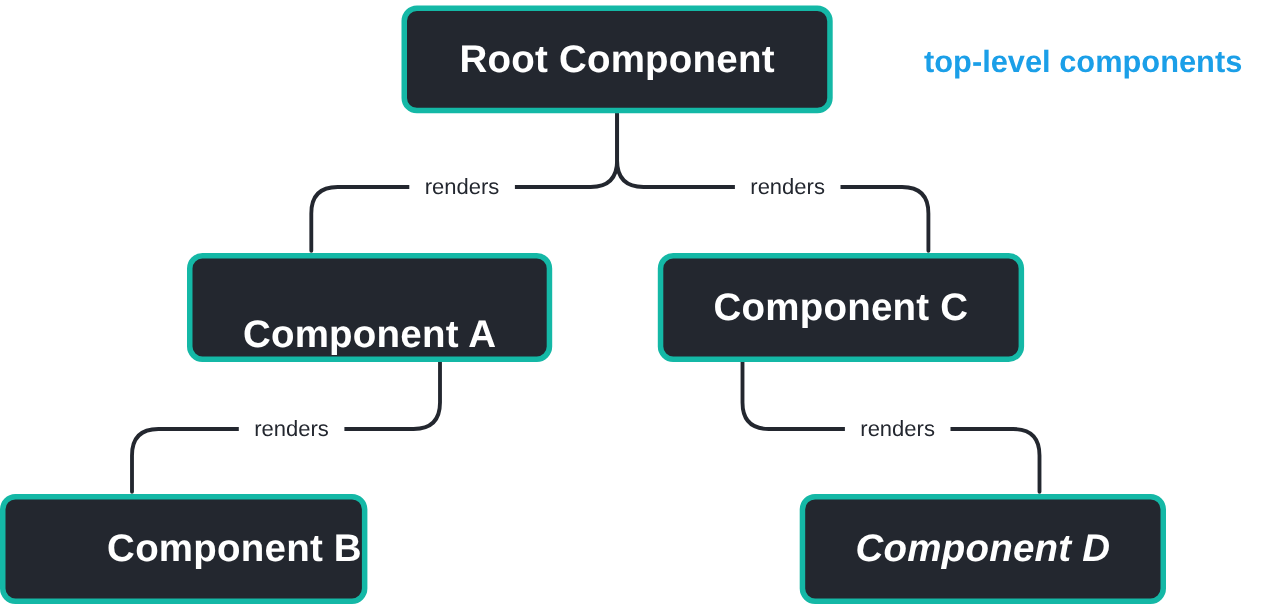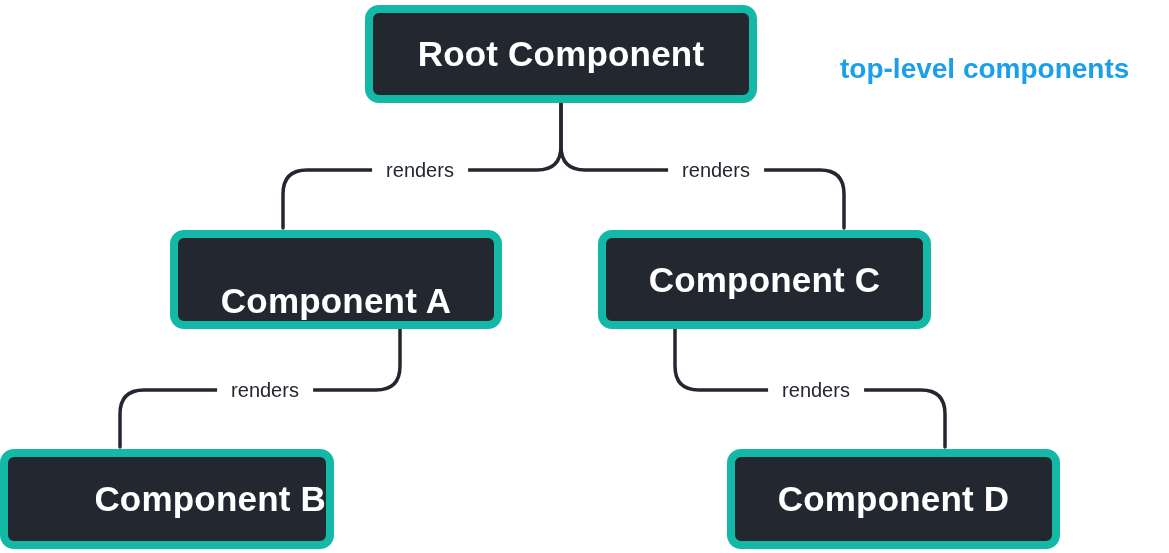--- a/index.html
+++ b/index.html
@@ -26,34 +26,34 @@
     fill: none;
     stroke: #23272f;
     stroke-width: 3.5;
     stroke-linecap: round;
   }
   .node {
     position: absolute;
     background: #23272f;
     color: #ffffff;
     border-radius: 14px;
-    border: 8px solid #14b8a6;
+    border: 5px solid #14b8a6;
     box-sizing: border-box;
     display: flex;
     align-items: center;
     justify-content: center;
     font-size: 35px;
     font-weight: 600;
     letter-spacing: 0.2px;
   }
   .node-root { left: 365px; top: 5px;   width: 392px; height: 98px; }
   .node-a    { left: 170px; top: 230px; width: 332px; height: 99px; align-items: flex-end; }
   .node-c    { left: 598px; top: 230px; width: 333px; height: 99px; justify-content: center; }
   .node-b    { left: 0px;   top: 449px; width: 334px; height: 100px; justify-content: flex-end; }
-  .node-d    { left: 727px; top: 449px; width: 333px; height: 100px; }
+  .node-d    { left: 727px; top: 449px; width: 333px; height: 100px; font-style: italic; }
   .edge-label {
     position: absolute;
     transform: translate(-50%, -50%);
     background: #ffffff;
     color: #23272f;
     font-size: 20px;
     font-weight: 500;
     padding: 2px 14px;
     white-space: nowrap;
     line-height: 1;
@@ -62,21 +62,20 @@
   .el-2 { left: 716px; top: 170px; }
   .el-3 { left: 265px; top: 390px; }
   .el-4 { left: 816px; top: 390px; }
   .annotation {
     position: absolute;
     color: #1b9fe8;
     font-size: 28px;
     font-weight: 700;
     white-space: nowrap;
     line-height: 1;
-    margin-top: 13px;
   }
   .anno-top    { left: 840px; top: 42px; }
   .anno-bottom { left: 410px; top: 488px; }
 </style>
 </head>
 <body>
 
 <div class="canvas">
 
   <svg class="connectors" viewBox="0 0 1169 553" xmlns="http://www.w3.org/2000/svg">

